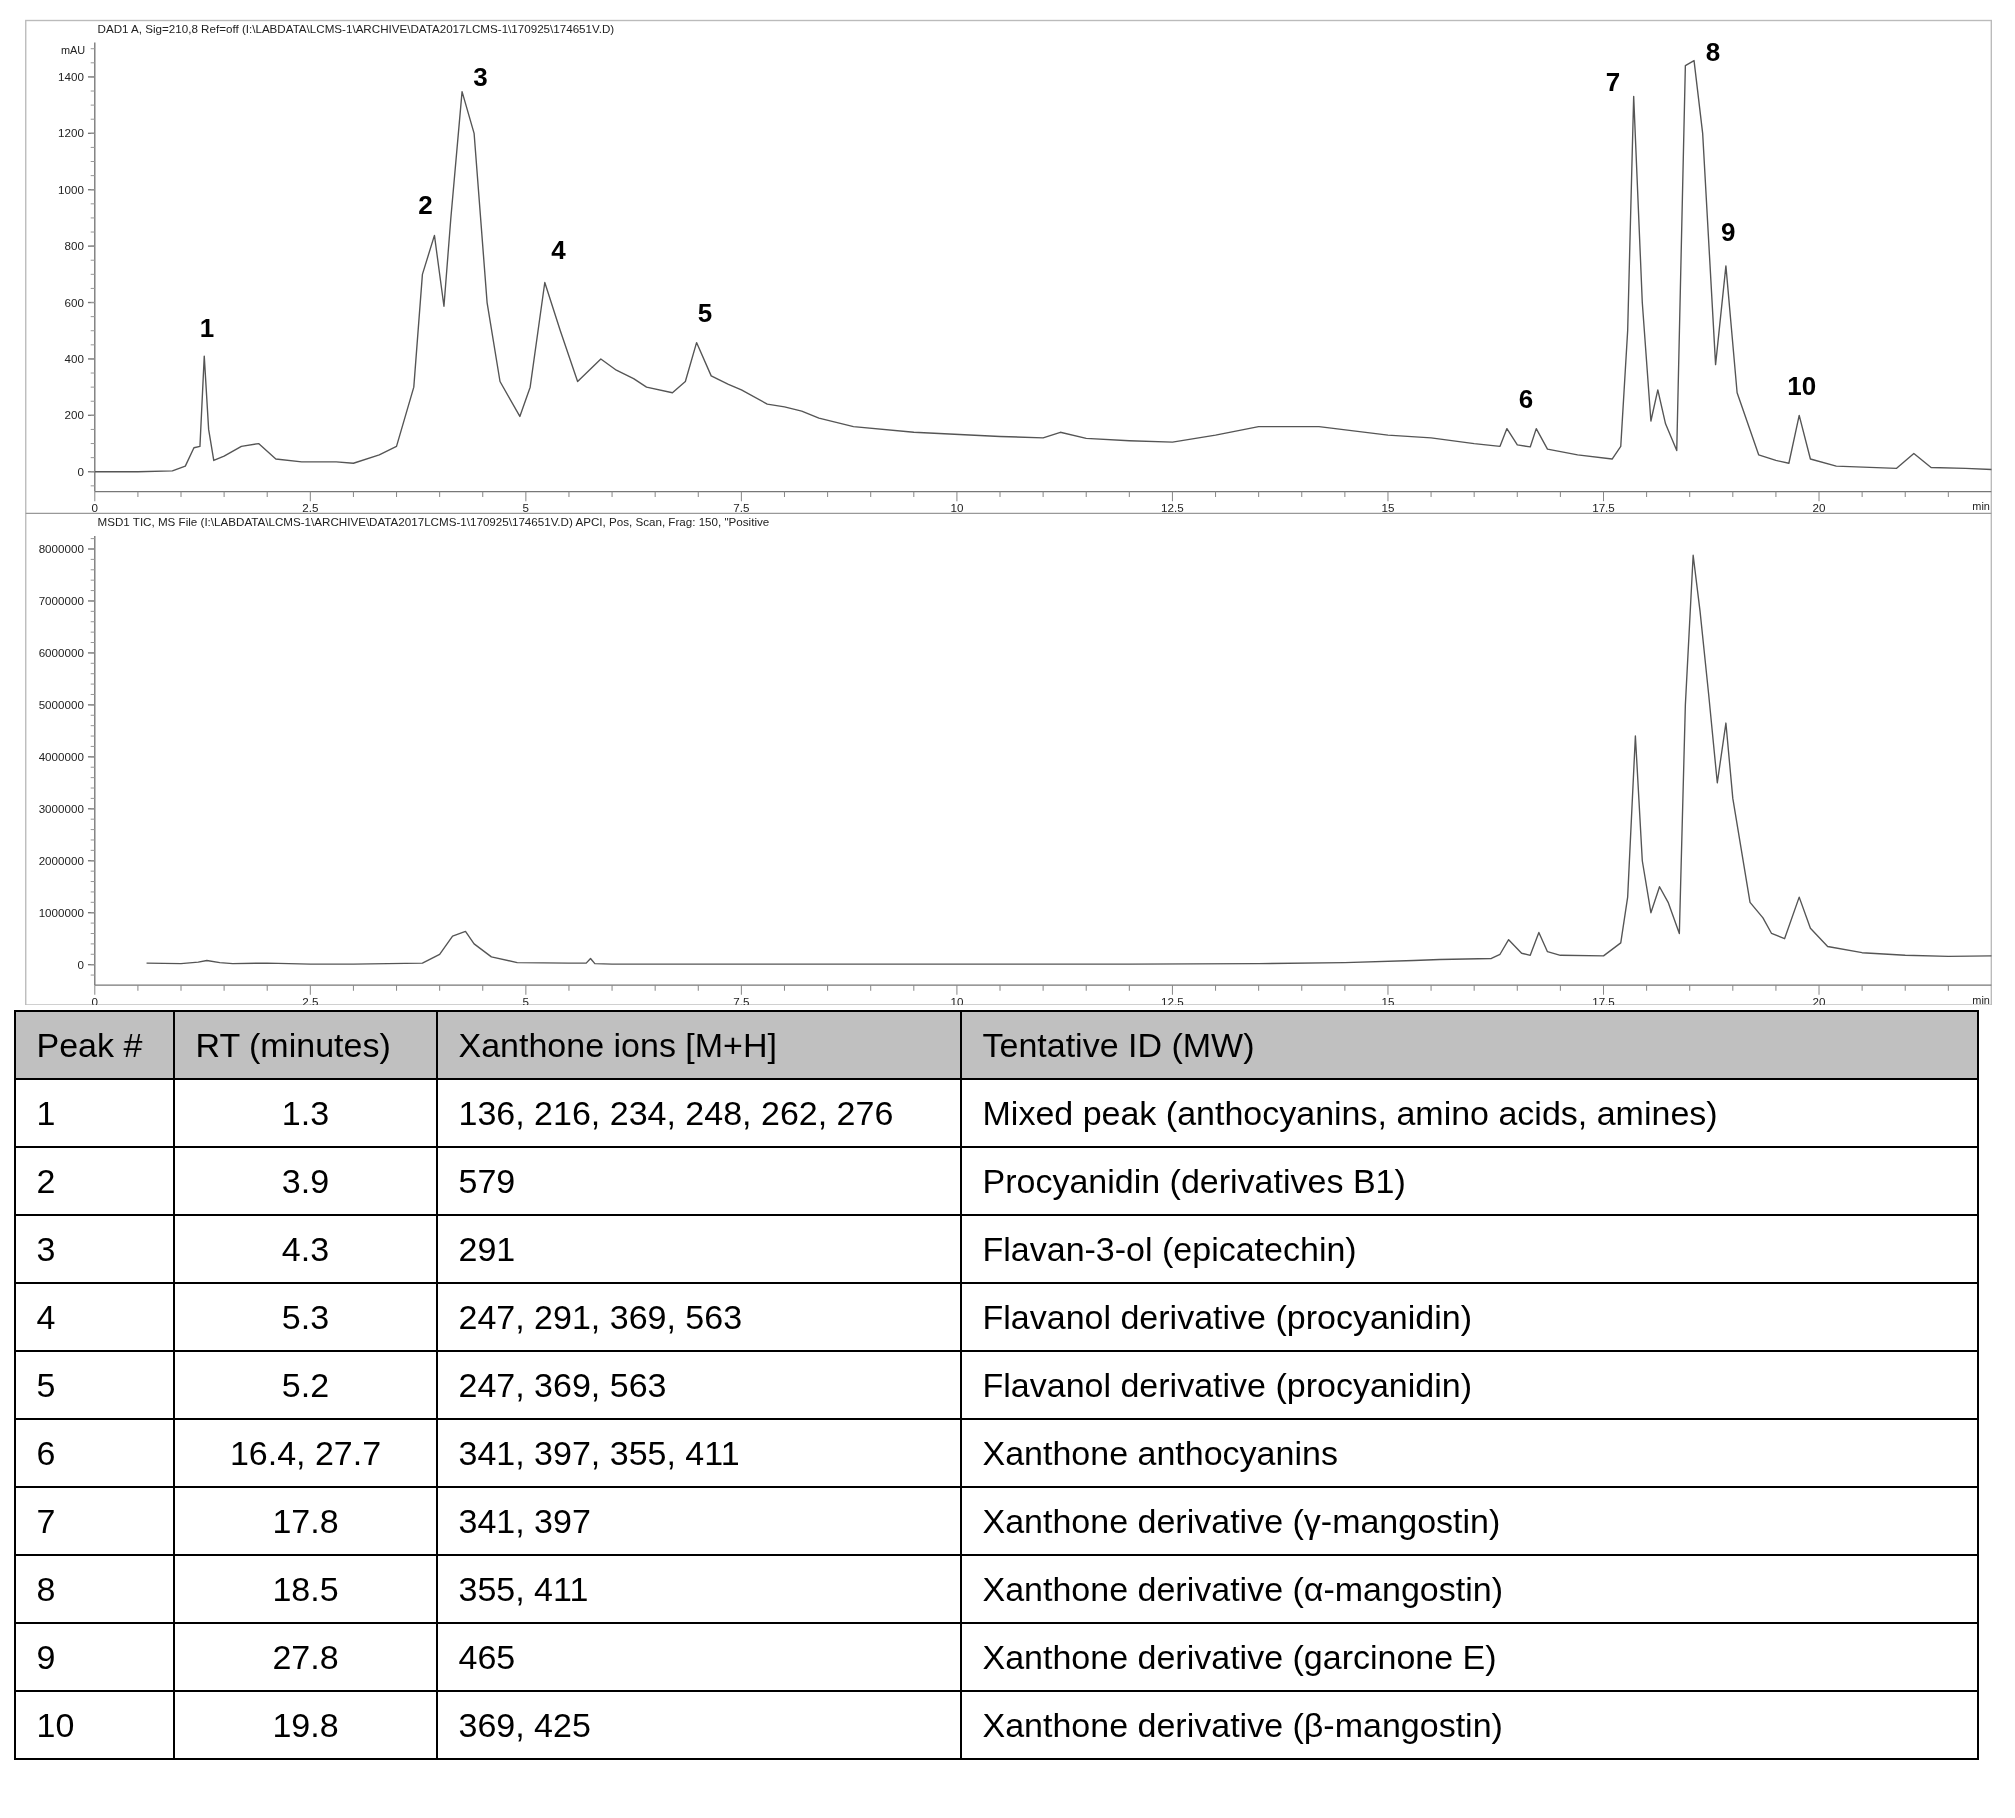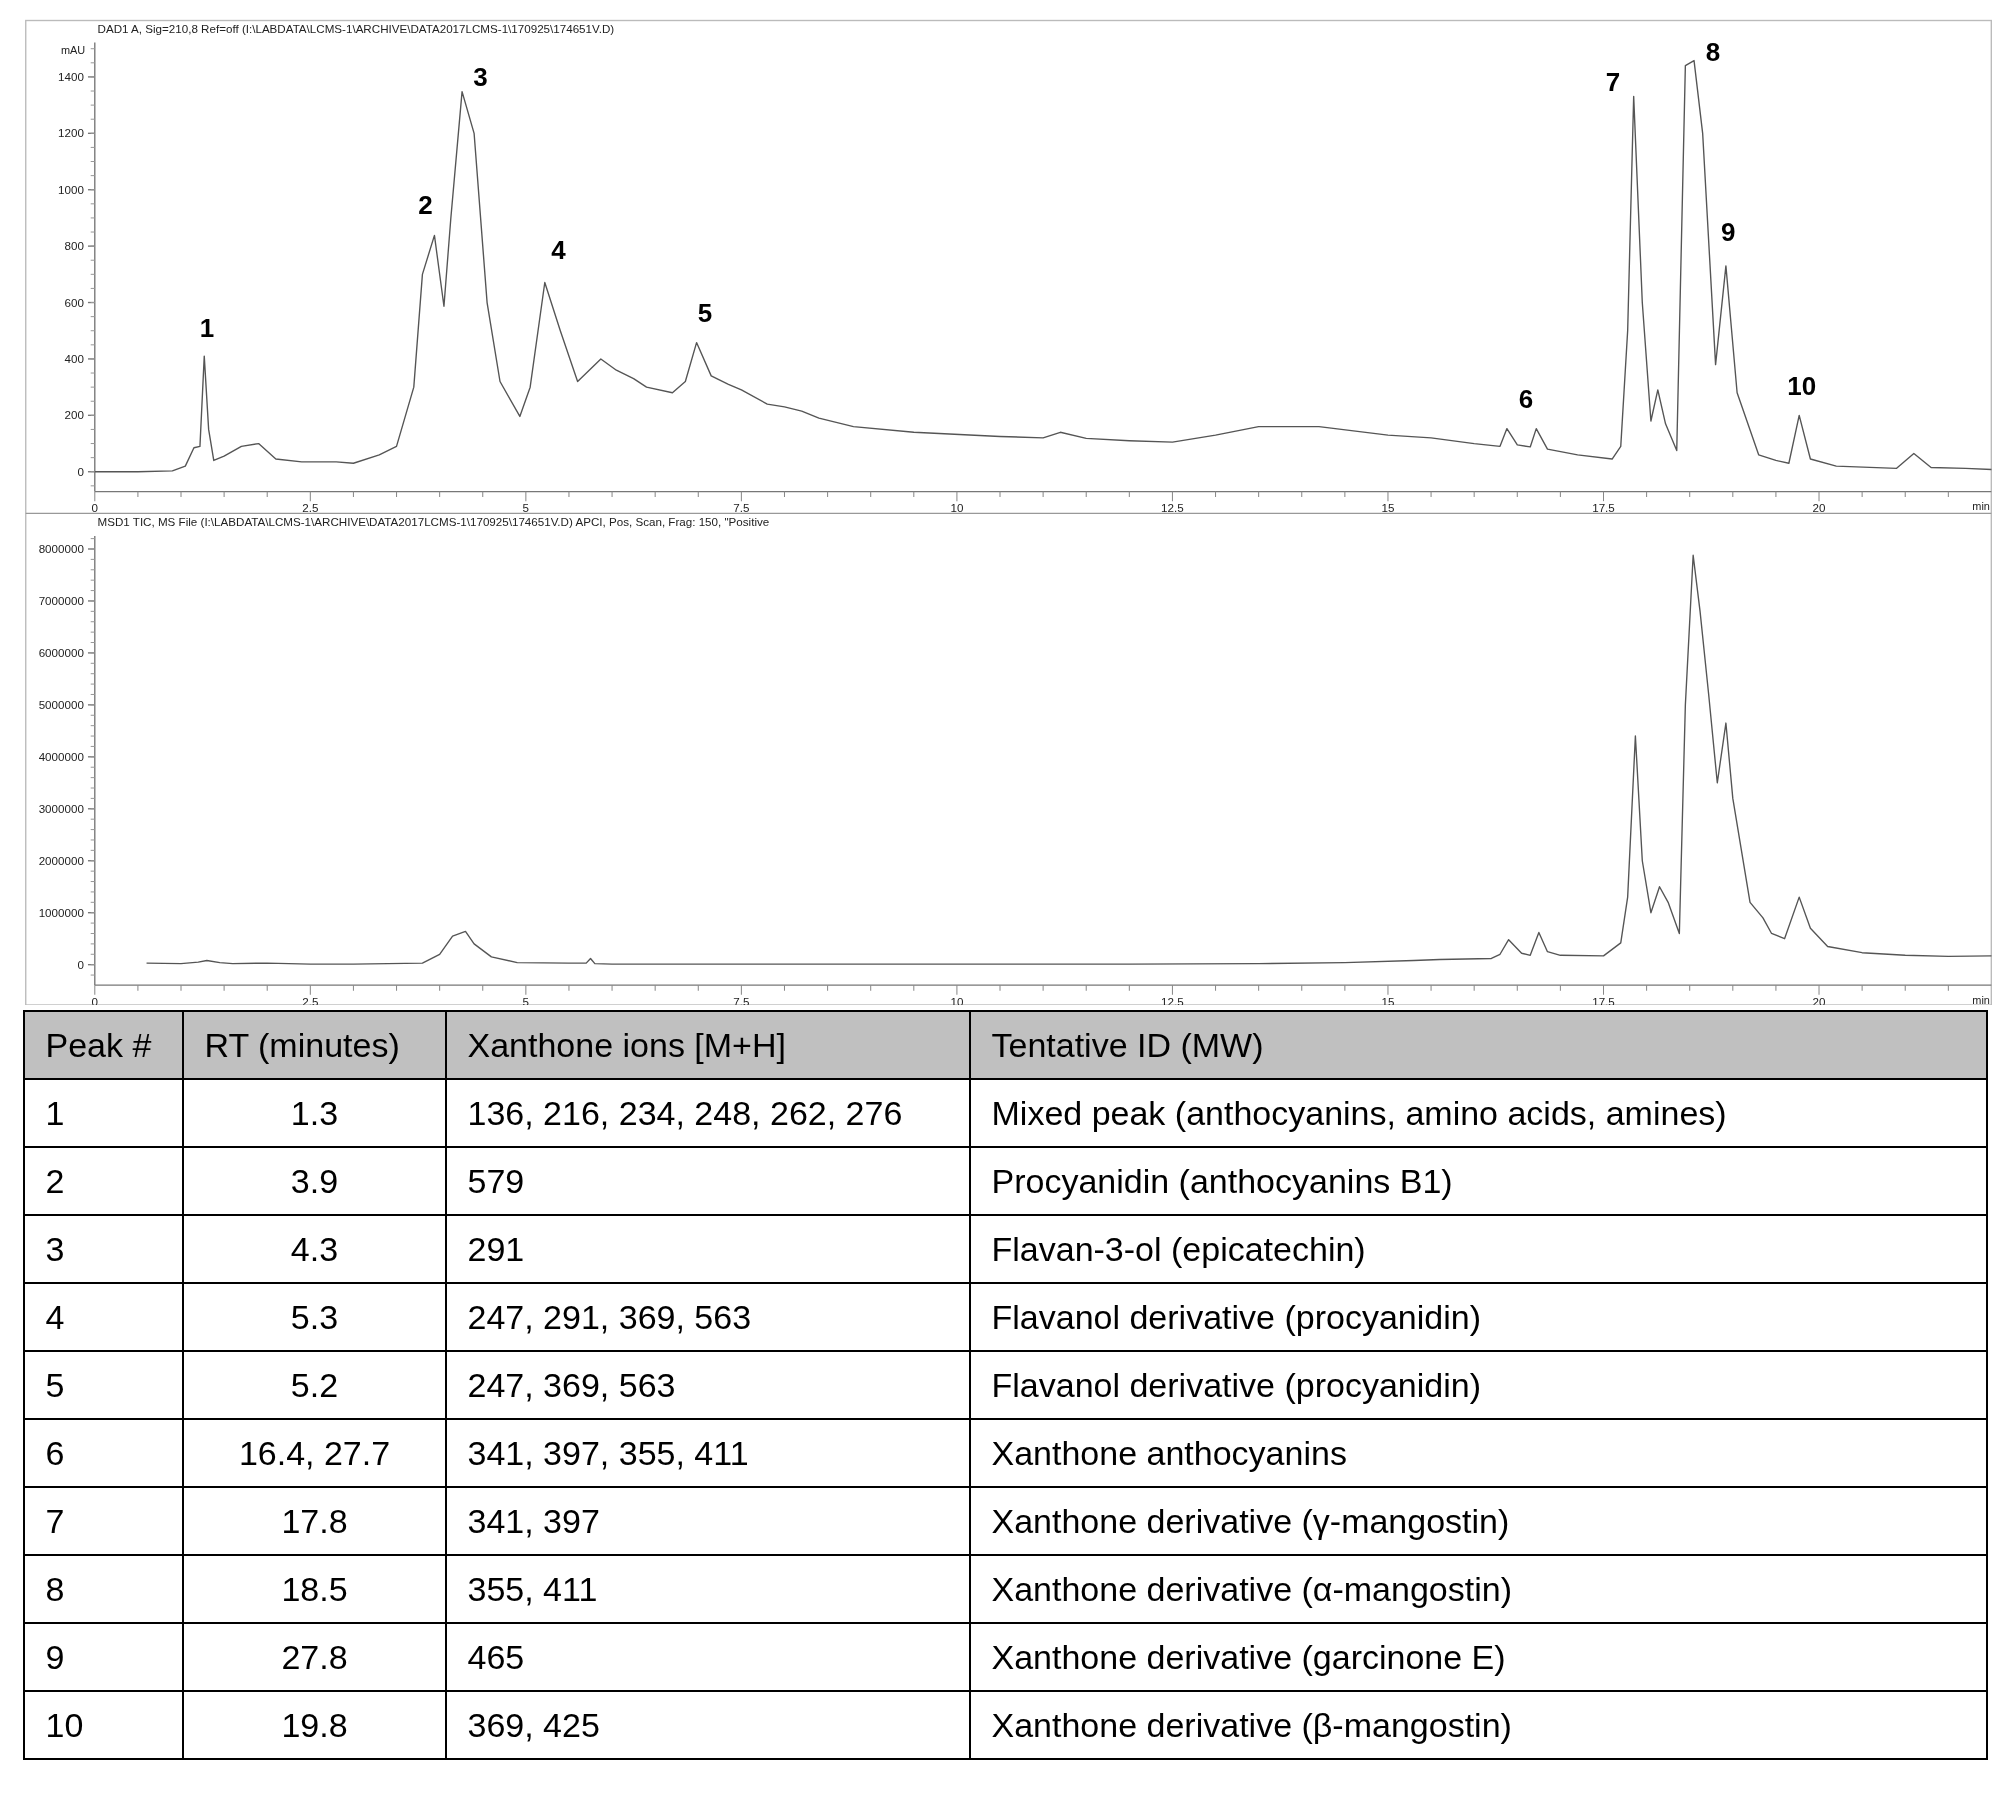--- a/index.html
+++ b/index.html
@@ -2,21 +2,21 @@
 <html style="font-size:11px"><head>
 <meta charset="utf-8">
 <style>
   html, body { margin: 0; padding: 0; background: #ffffff; }
   body { width: 2015px; height: 1818px; position: relative; overflow: hidden;
          font-family: "Liberation Sans", sans-serif; color: #000; }
   #charts { position: absolute; left: 0; top: 0; }
   .axis-text { font-family: "Liberation Sans", sans-serif; fill: #222; }
   .peak-label { font-family: "Liberation Sans", sans-serif; font-weight: bold; fill: #000; }
   .header-text { font-family: "Liberation Sans", sans-serif; fill: #222; }
-  table.peaks { position: absolute; left: 23px; top: 1010px; width: 1965px;
+  table.peaks { position: absolute; left: 14px; top: 1010px; width: 1965px;
                 border-collapse: collapse; table-layout: fixed;
                 font-family: "Liberation Sans", sans-serif; font-size: 34px; color: #000; }
   table.peaks th, table.peaks td { border: 2.7px solid #000; height: 66px; padding: 0 20.5px;
                                    text-align: left; vertical-align: middle; font-weight: normal;
                                    white-space: nowrap; overflow: hidden; }
   table.peaks th { background: #c0c0c0; }
   table.peaks td.center { text-align: center; margin-top: 24px; }
   col.c1 { width: 159px; } col.c2 { width: 263px; } col.c3 { width: 524px; } col.c4 { width: auto; }
 </style>
 </head>
@@ -299,21 +299,21 @@
     <tr>
         <td>1</td>
         <td class="center">1.3</td>
         <td>136, 216, 234, 248, 262, 276</td>
         <td>Mixed peak (anthocyanins, amino acids, amines)</td>
       </tr>
     <tr>
         <td>2</td>
         <td class="center">3.9</td>
         <td>579</td>
-        <td>Procyanidin (anthocyanins B1)</td>
+        <td>Procyanidin (derivatives B1)</td>
       </tr>
     <tr>
         <td>3</td>
         <td class="center">4.3</td>
         <td>291</td>
         <td>Flavan-3-ol (epicatechin)</td>
       </tr>
     <tr>
         <td>4</td>
         <td class="center">5.3</td>

